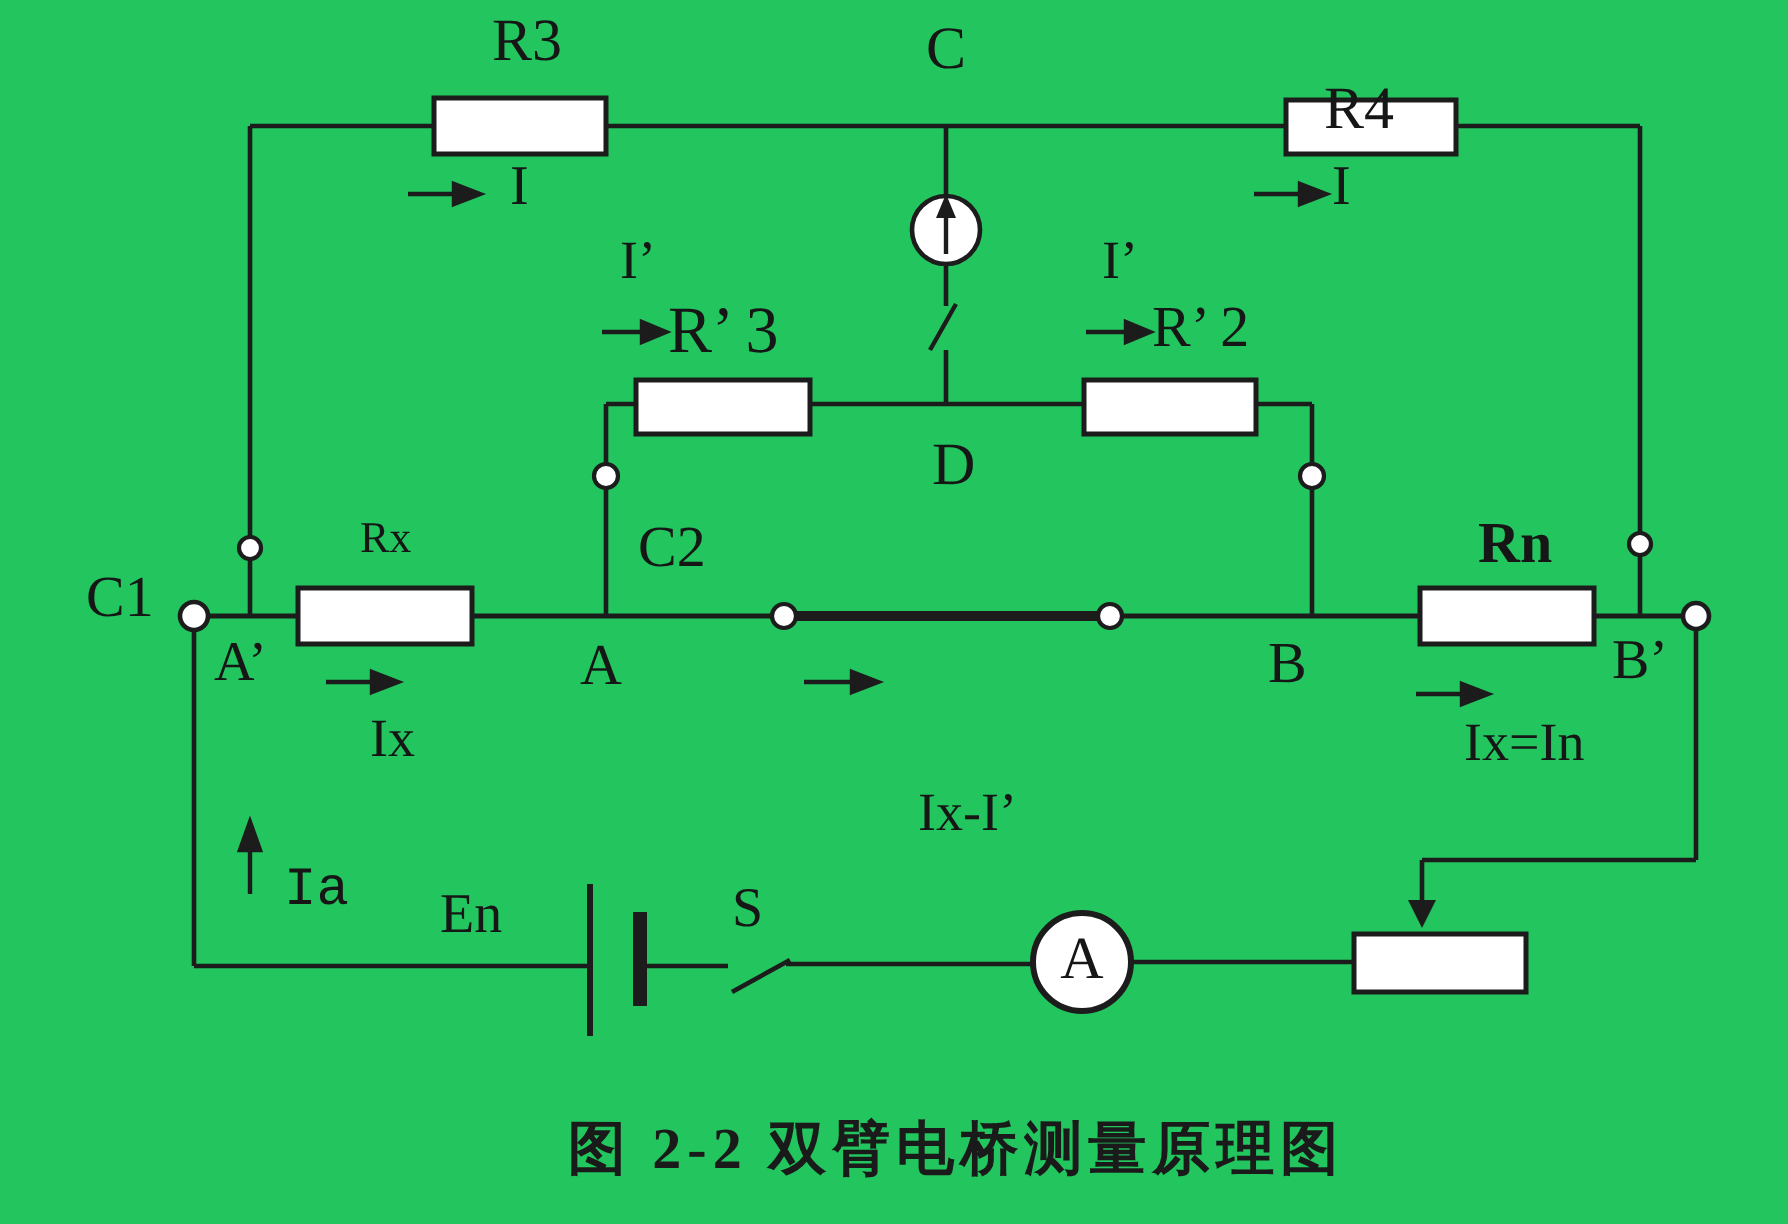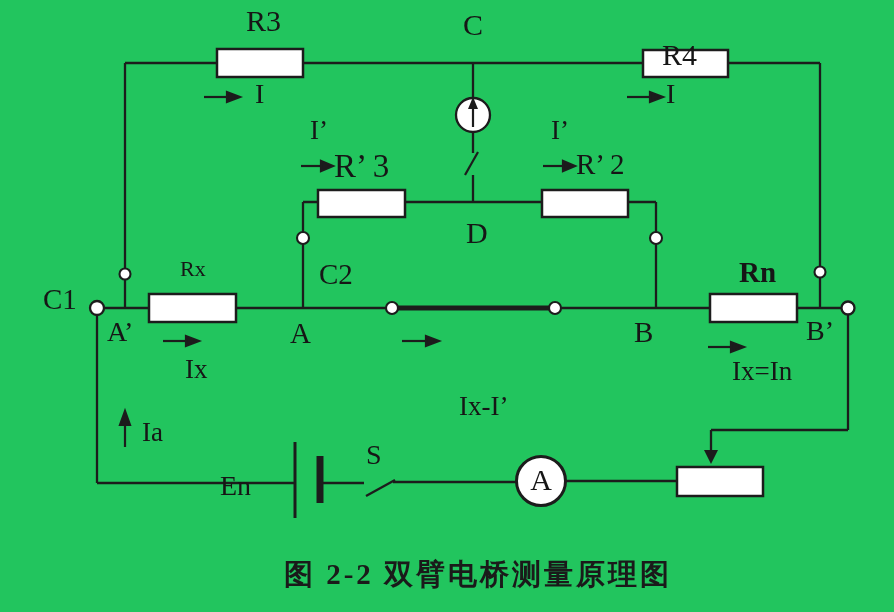--- a/index.html
+++ b/index.html
@@ -158,19 +158,19 @@
   <div class="lbl" style="left:43px;  top:285px; font-size:29px;">C1</div>
   <div class="lbl" style="left:107px; top:318px; font-size:28px;">A’</div>
   <div class="lbl" style="left:180px; top:258px; font-size:22px;">Rx</div>
   <div class="lbl" style="left:290px; top:319px; font-size:29px;">A</div>
   <div class="lbl" style="left:185px; top:356px; font-size:27px;">Ix</div>
   <div class="lbl" style="left:459px; top:353px; font-size:27px;margin-top:40px;">Ix-I’</div>
   <div class="lbl" style="left:634px; top:318px; font-size:29px;">B</div>
   <div class="lbl" style="left:739px; top:258px; font-size:29px;font-weight:bold;">Rn</div>
   <div class="lbl" style="left:806px; top:317px; font-size:28px;">B’</div>
   <div class="lbl" style="left:732px; top:358px; font-size:27px;">Ix=In</div>
-  <div class="lbl" style="left:142px; top:419px; font-size:27px;">Ia</div>
-  <div class="lbl" style="left:220px; top:444px; font-size:28px;margin-top:28px;">En</div>
+  <div class="lbl" style="left:142px; top:433px; font-size:27px;font-family:Liberation Mono, monospace;">Ia</div>
+  <div class="lbl" style="left:220px; top:444px; font-size:28px;">En</div>
   <div class="lbl" style="left:366px; top:441px; font-size:28px;">S</div>
   <div class="lbl" style="left:527px; top:465px; width:28px; text-align:center; font-size:30px;">A</div>
 
   <div class="caption">图 2-2 双臂电桥测量原理图</div>
 </div>
 
 </body></html>

